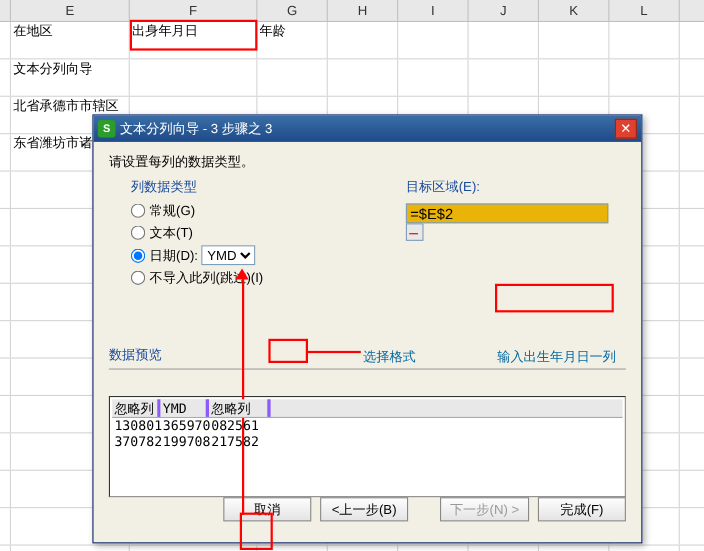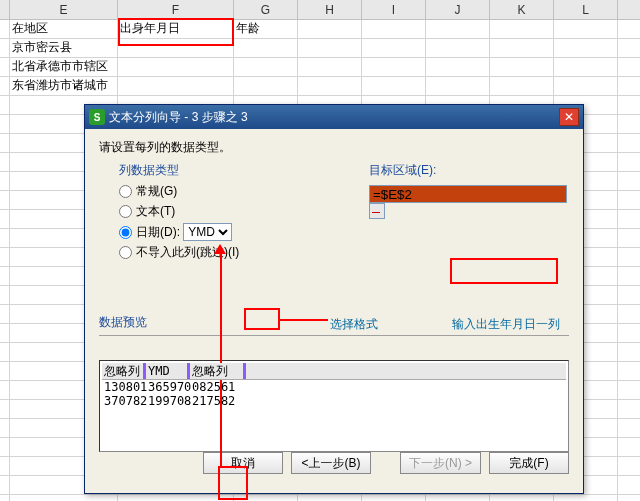--- a/index.html
+++ b/index.html
@@ -1,21 +1,21 @@
 <!DOCTYPE html>
 <html><head>
 <meta charset="utf-8">
 <style>
 * { box-sizing: border-box; margin: 0; padding: 0; }
 body { font-family: "Microsoft YaHei", SimSun, Arial, sans-serif; font-size: 12px; background: #fff; width: 640px; height: 501px; overflow: hidden; position: relative; }
 
 .sheet { position: absolute; top: 0; left: 0; width: 640px; }
 .col-headers { display: flex; background: #e8e8e8; border-bottom: 1px solid #c0c0c0; height: 20px; }
 .col-h { border-right: 1px solid #c0c0c0; text-align: center; line-height: 20px; color: #333; }
-.row { display: flex; border-bottom: 1px solid #d4d4d4; height: 19px; }
+.row { display: flex; border-bottom: 1px solid #d4d4d4; height: 34px; }
 .cell { border-right: 1px solid #d4d4d4; padding: 0 2px; line-height: 17px; overflow: hidden; }
 
 .w-partial { width: 10px; }
 .wE { width: 108px; }
 .wF { width: 116px; }
 .wG { width: 64px; }
 .wH { width: 64px; }
 .wI { width: 64px; }
 .wJ { width: 64px; }
 .wK { width: 64px; }
@@ -36,21 +36,21 @@
 .group-box { border-top: 1px solid #a0a0a0; margin-bottom: 8px; }
 
 .form-area { display: flex; justify-content: flex-end; }
 .left-col { width: 180px; padding-left: 20px; }
 .right-col { flex: 1; padding-left: 90px; }
 
 .radio-row { margin: 3px 0; display: flex; align-items: center; }
 .radio-row input[type=radio] { margin-right: 4px; }
 .sel { border: 1px solid #7f9db9; font-size: 12px; height: 18px; background: #fff; }
 
-.target-input { border: 1px solid #7f9db9; height: 18px; width: 198px; padding: 0 3px; background: #c2410c; }
+.target-input { border: 1px solid #7f9db9; height: 18px; width: 184px; padding: 0 3px; background: #eab308; }
 .range-btn { display: inline-block; width: 16px; height: 16px; border: 1px solid #7f9db9; background: #e8e8e8; vertical-align: top; position: relative; }
 .range-btn::after { content: ""; position: absolute; left: 2px; top: 8px; width: 8px; height: 1px; background: #c00; }
 
 .annotation-red { color: #0369a1; position: absolute; font-size: 12px; pointer-events: none; }
 
 .preview { margin-top: 50px; }
 .preview-box { border: 1px inset #888; background: #fff; height: 92px; padding: 2px; overflow: auto; font-family: SimSun, monospace; font-size: 12px; line-height: 14px; position: relative; }
 .preview-header { display: flex; background: #e8e8e8; border-bottom: 1px solid #aaa; }
 .ph { border-right: 3px solid #8b5cf6; padding: 0 2px; height: 16px; line-height: 16px; }
 .ph1 { width: 44px; }
@@ -89,21 +89,21 @@
     <div class="cell wF">出身年月日</div>
     <div class="cell wG">年龄</div>
     <div class="cell wH"></div>
     <div class="cell wI"></div>
     <div class="cell wJ"></div>
     <div class="cell wK"></div>
     <div class="cell wL"></div>
   </div>
   <div class="row">
     <div class="cell w-partial"></div>
-    <div class="cell wE">京市密云县</div>
+    <div class="cell wE">文本分列向导</div>
     <div class="cell wF"></div>
     <div class="cell wG"></div>
     <div class="cell wH"></div>
     <div class="cell wI"></div>
     <div class="cell wJ"></div>
     <div class="cell wK"></div>
     <div class="cell wL"></div>
   </div>
   <div class="row">
     <div class="cell w-partial"></div>

